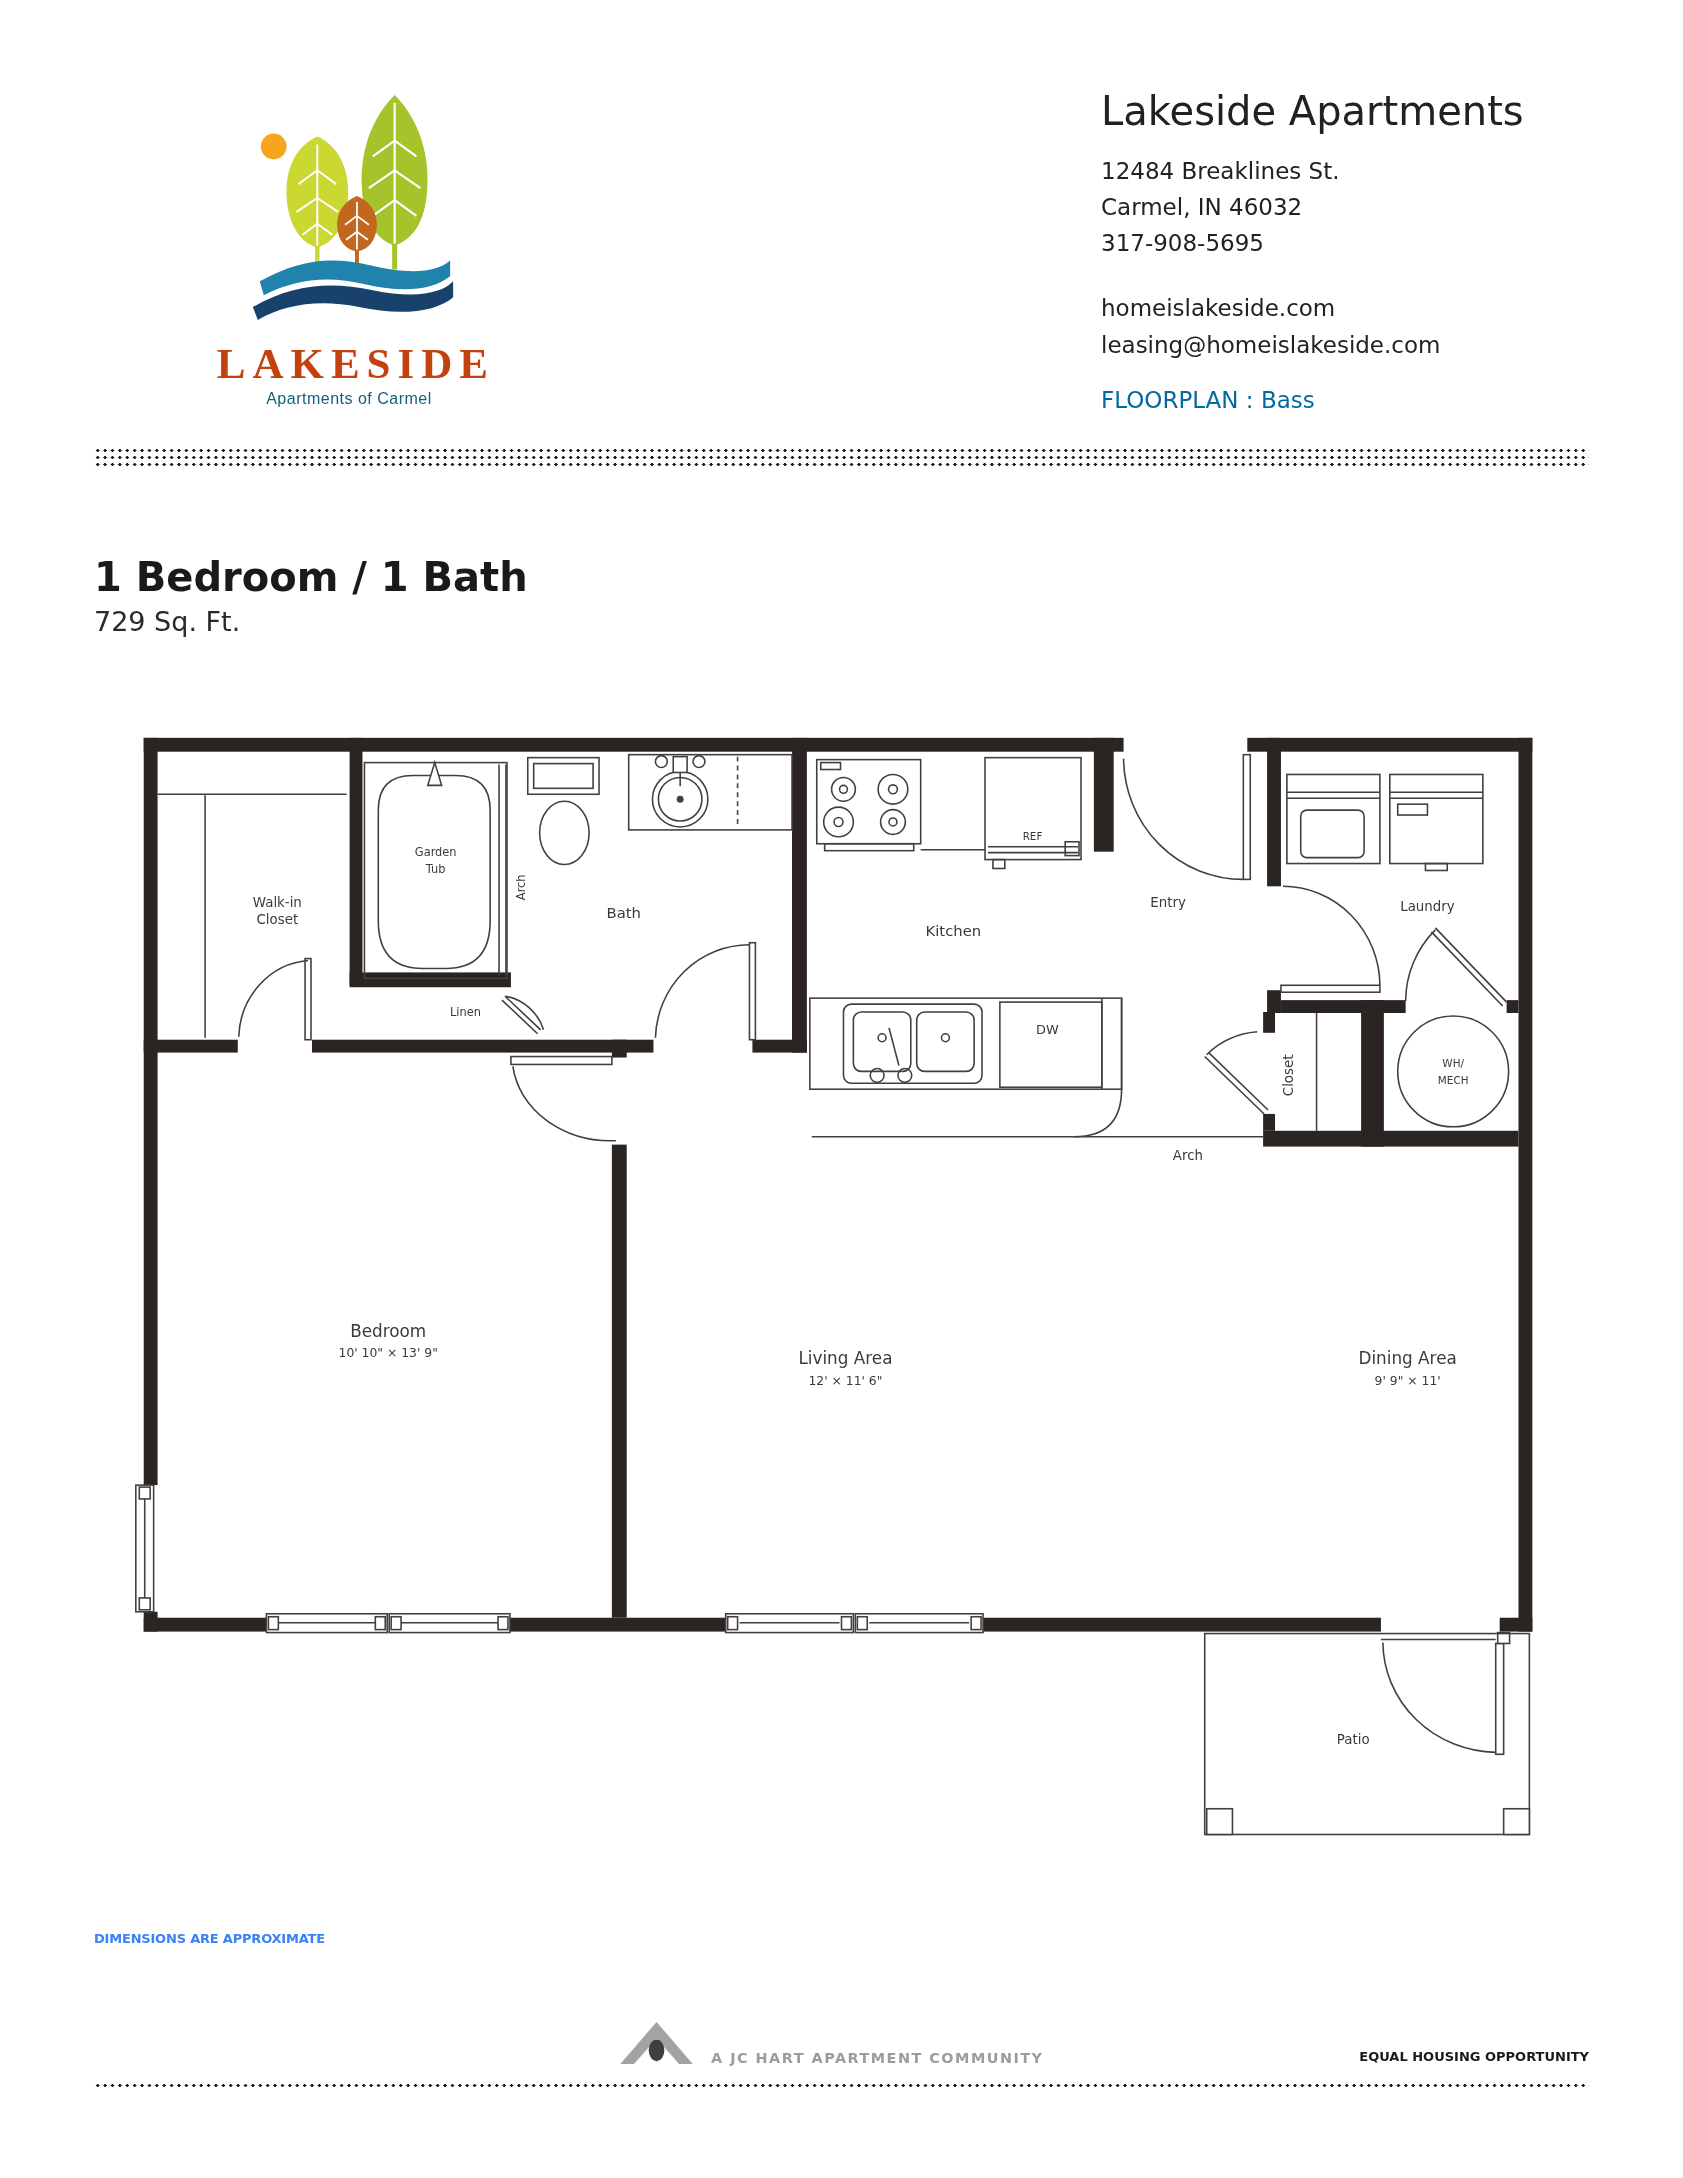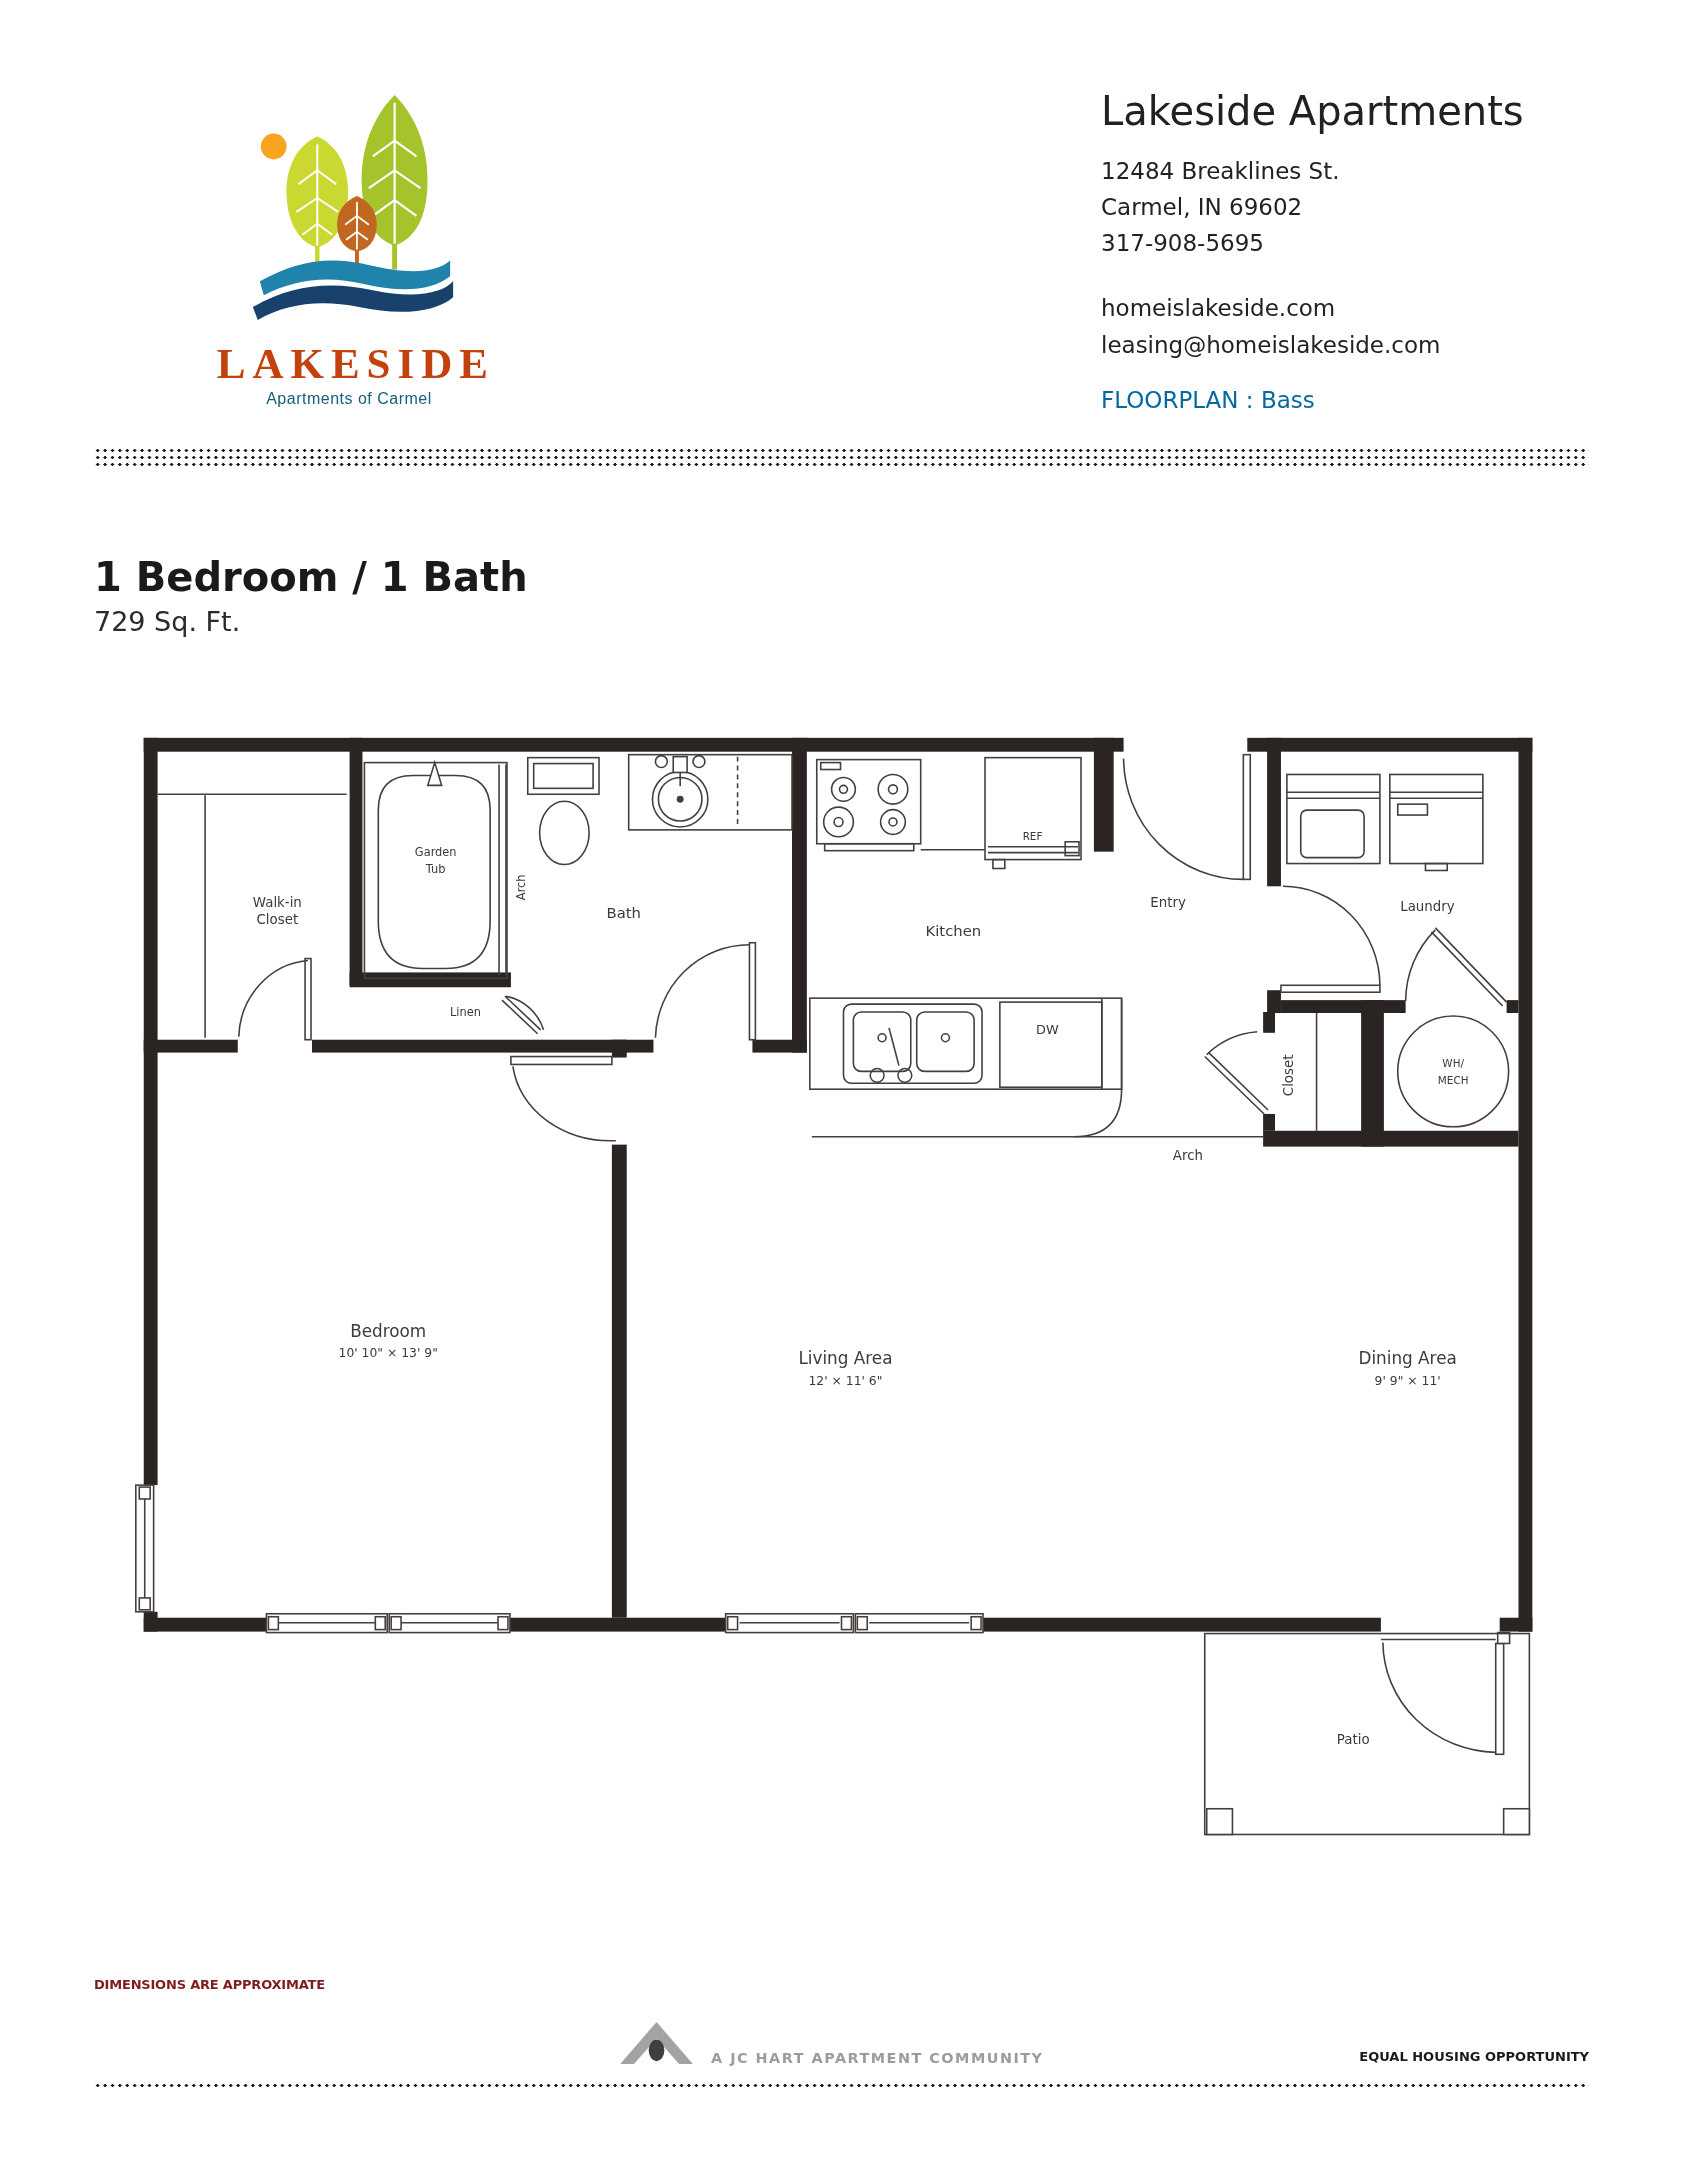--- a/index.html
+++ b/index.html
@@ -24,21 +24,21 @@
   .dots { background-image: radial-gradient(circle, #1c1c1c 1.4px, transparent 1.6px);
           background-size:7.4px 7px; }
   #sep-top { left:94px; top:447px; width:1495px; height:21px; }
   #sep-bottom { left:94px; top:2082px; width:1495px; height:7px; }
   
   #plan-heading { left:94px; top:554px; width:1495px; text-align:left;
                   font-size:40px; font-weight:bold; color:#1a1a1a; }
   #plan-area { left:94px; top:606px; width:1495px; text-align:left;
                font-size:27px; color:#2a2a2a; }
   
-  #ftr-left { left:94px; top:1977px; font-size:13px; font-weight:bold; color:#7f1d1d; letter-spacing:-0.2px; }
+  #ftr-left { left:94px; top:1931px; font-size:13px; font-weight:bold; color:#3b82f6; letter-spacing:-0.2px; }
   #ftr-center { left:711px; top:2050px; font-size:14.4px; font-weight:bold; color:#9c9c9c; letter-spacing:1.5px; }
   #ftr-right { right:94px; top:2049px; font-size:13px; font-weight:bold; color:#1a1a1a; }
   
   .wall { fill:#2a2423; }
   .ln  { fill:none; stroke:#443f3c; stroke-width:1.6; }
   .lnw { fill:#ffffff; stroke:#443f3c; stroke-width:1.6; }
   .lbl { font-family:"DejaVu Sans", sans-serif; fill:#3d3a37; text-anchor:middle; }
   .dash { stroke-dasharray:5 4; }
 </style>
 </head>
@@ -84,21 +84,21 @@
     <path d="M 262 284 C 300 263 332 258 374 268 C 416 278 442 274 454 263 L 454 279 C 436 293 407 296 368 287 C 330 278 298 282 266 298 Z" fill="#1f83ab"></path>
     <path d="M 255 310 C 295 287 333 284 376 293 C 419 302 446 296 457 284 L 457 300 C 440 315 404 319 362 310 C 322 302 288 307 260 323 Z" fill="#18426b"></path>
   </svg>
 
   <div class="abs" id="brand">LAKESIDE</div>
   <div class="abs" id="brand-tagline">Apartments of Carmel</div>
 
   <div class="abs" id="hdr-title">Lakeside Apartments</div>
   <div class="abs" id="hdr-address">
     <div>12484 Breaklines St.</div>
-    <div>Carmel, IN 69602</div>
+    <div>Carmel, IN 46032</div>
     <div>317-908-5695</div>
   </div>
   <div class="abs" id="hdr-contact">
     <div>homeislakeside.com</div>
     <div>leasing@homeislakeside.com</div>
   </div>
   <div class="abs" id="hdr-floorplan">
     <span>FLOORPLAN :</span>
     <span>Bass</span>
   </div>

